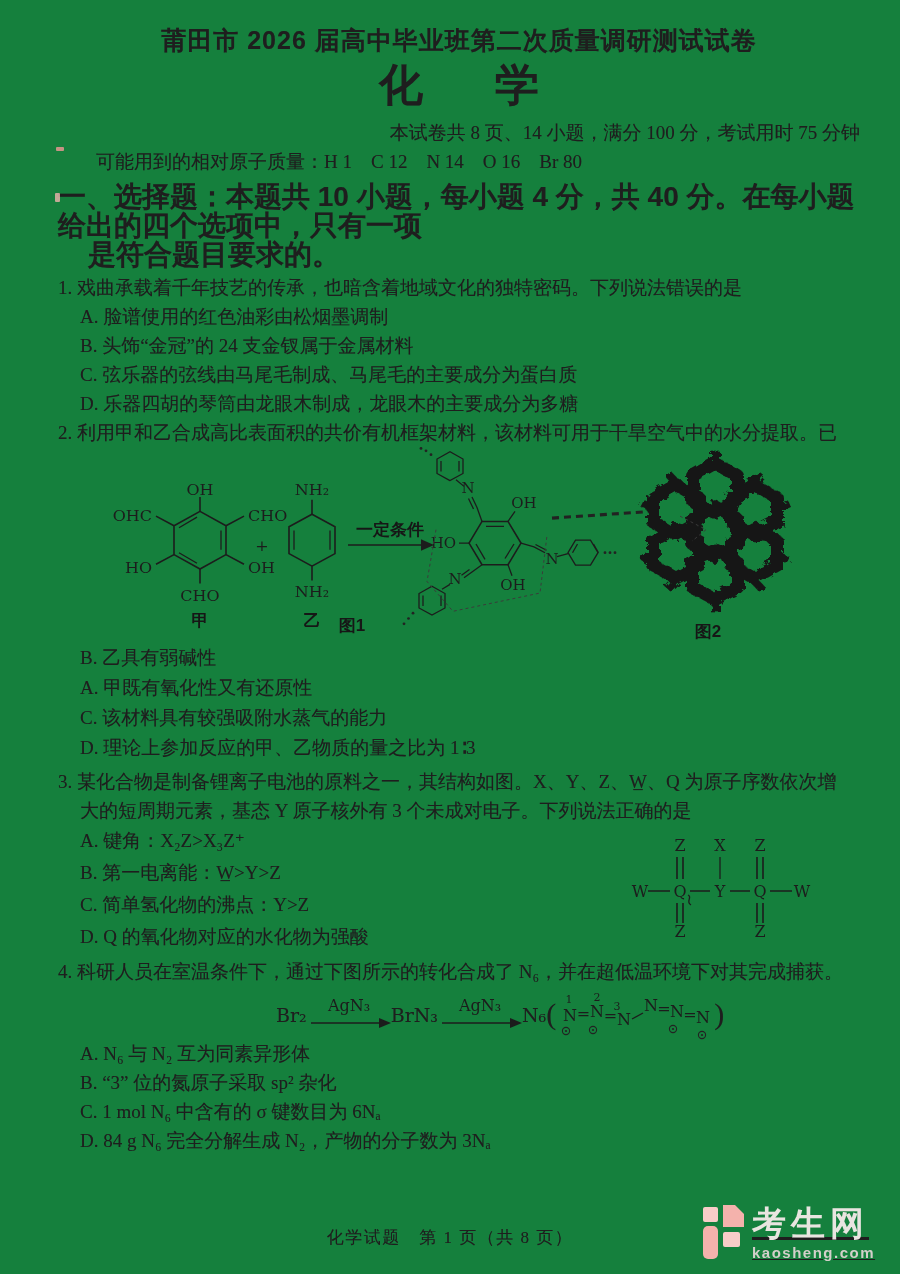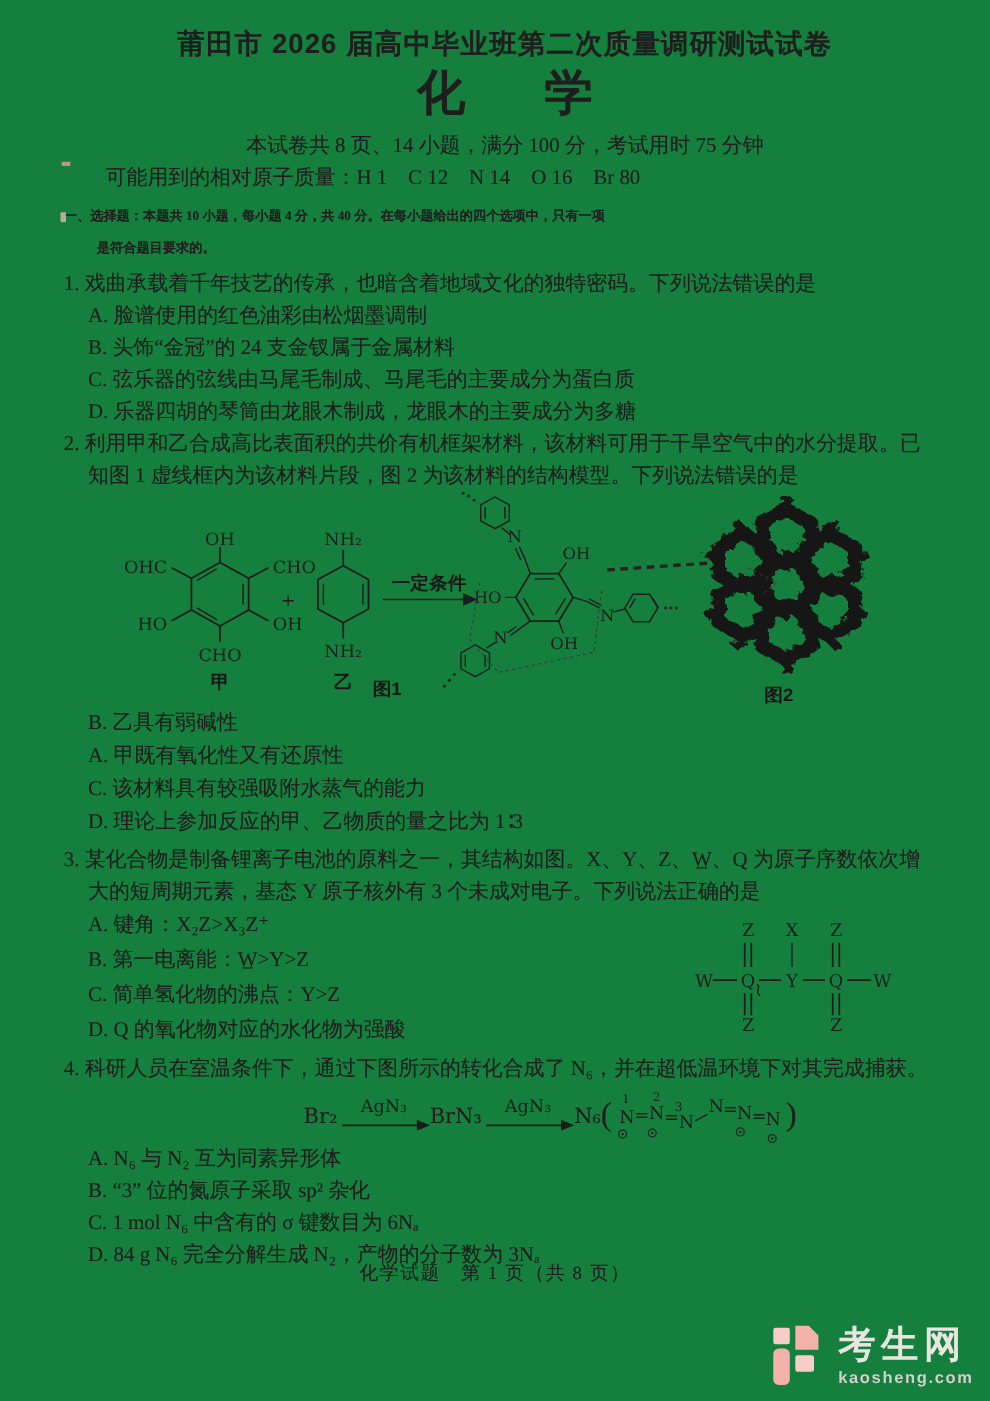--- a/index.html
+++ b/index.html
@@ -7,43 +7,43 @@
     position:relative;width:900px;height:1274px;margin:0 auto;
     background:#15803d;overflow:hidden;color:#1e1e1e;
     font-family:"Liberation Serif","DejaVu Serif",serif;
     text-shadow:0 0 .5px rgba(40,40,40,.45);
   }
   .content{padding:14px 40px 0 58px;}
   .title{font-family:"Liberation Sans","DejaVu Sans",sans-serif;font-weight:bold;
     font-size:25px;line-height:36px;margin-top:8px;text-align:center;letter-spacing:1px;}
   .subject{font-family:"Liberation Sans","DejaVu Sans",sans-serif;font-weight:bold;
     font-size:44px;line-height:50px;margin-top:2px;text-align:center;letter-spacing:14px;text-indent:14px;}
-  .meta{font-size:19px;line-height:30px;margin-top:8px;text-align:center;}
+  .meta{font-size:19px;line-height:30px;margin-top:8px;text-align:right;}
   .masses{font-size:19px;line-height:28px;padding-left:38px;}
-  .sec{font-family:Liberation Serif, serif;font-weight:bold;
-    font-size:12px;line-height:29px;}
+  .sec{font-family:Liberation Sans, sans-serif;font-weight:bold;
+    font-size:28px;line-height:29px;}
   .sec.first{margin-top:6px;}
   .sec.cont{padding-left:30px;}
   .ln{font-size:19px;line-height:29px;}
   .ln.mt{margin-top:4px;}
   .cont2{padding-left:22px;}
   .opt{font-size:19px;line-height:29px;padding-left:22px;}
   .opt.lh29{line-height:29px;}
   .opt.lh32{line-height:32px;}
   .lh30{line-height:30px;}
   .q3wrap{position:relative;}
   .q3svg{position:absolute;right:28px;top:2px;}
   .fig1svg{display:block;margin-left:-18px;}
   .eqrow{display:flex;align-items:center;margin:4px 0 0 218px;height:48px;}
   .eqrow .sp{font-size:19px;font-family:"DejaVu Serif","DejaVu Sans",serif;}
   .eqrow .paren{font-size:30px;font-weight:400;line-height:30px;transform:translateY(-1px);}
-  .footer{position:absolute;top:1146px;left:0;width:100%;text-align:center;
+  .footer{position:absolute;top:1226px;left:0;width:100%;text-align:center;
     font-size:17px;letter-spacing:1.5px;}
   .wm{position:absolute;top:1205px;left:702px;display:flex;align-items:flex-start;text-shadow:none;}
-  .wm-text{margin-left:14px;}
+  .wm-text{margin-left:4px;text-decoration:underline;}
   .wm-brand{font-family:"Liberation Sans","DejaVu Sans",sans-serif;font-weight:bold;
     font-size:34px;line-height:36px;letter-spacing:5px;color:#e9e5e0;}
   .wm-site{font-family:"Liberation Sans","DejaVu Sans",sans-serif;font-weight:bold;
     font-size:15px;line-height:20px;letter-spacing:1.5px;color:#d3cfca;margin-top:2px;}
   .redmark{position:absolute;border-radius:1px;}
   .rm1{left:56px;top:147px;width:8px;height:4px;background:#e49791;opacity:.85;}
   .rm2{left:55px;top:193px;width:5px;height:9px;background:#eeb3ad;opacity:.8;}
   svg text{text-shadow:none;}
   .svgtxt{font-family:"DejaVu Serif","DejaVu Sans",serif;font-size:16px;fill:#1c1c1c;}
   .svgtxt.small{font-size:15px;}
@@ -70,21 +70,20 @@
     <div class="sec first">一、选择题：本题共 10 小题，每小题 4 分，共 40 分。在每小题给出的四个选项中，只有一项</div>
     <div class="sec cont">是符合题目要求的。</div>
 
     <div class="ln mt">1. 戏曲承载着千年技艺的传承，也暗含着地域文化的独特密码。下列说法错误的是</div>
     <div class="opt">A. 脸谱使用的红色油彩由松烟墨调制</div>
     <div class="opt">B. 头饰“金冠”的 24 支金钗属于金属材料</div>
     <div class="opt">C. 弦乐器的弦线由马尾毛制成、马尾毛的主要成分为蛋白质</div>
     <div class="opt">D. 乐器四胡的琴筒由龙眼木制成，龙眼木的主要成分为多糖</div>
 
     <div class="ln">2. 利用甲和乙合成高比表面积的共价有机框架材料，该材料可用于干旱空气中的水分提取。已</div>
-    <div class="ln cont2">知图 1 虚线框内为该材料片段，图 2 为该材料的结构模型。下列说法错误的是</div>
 
     <svg class="fig1svg" width="840" height="196" viewBox="0 0 840 204" preserveAspectRatio="none">
       <defs>
         <filter id="rough" x="-25%" y="-25%" width="150%" height="150%">
           <feTurbulence type="fractalNoise" baseFrequency="0.14" numOctaves="3" seed="7" result="t"></feTurbulence>
           <feDisplacementMap in="SourceGraphic" in2="t" scale="9"></feDisplacementMap>
         </filter>
       </defs>
 
       <g>

